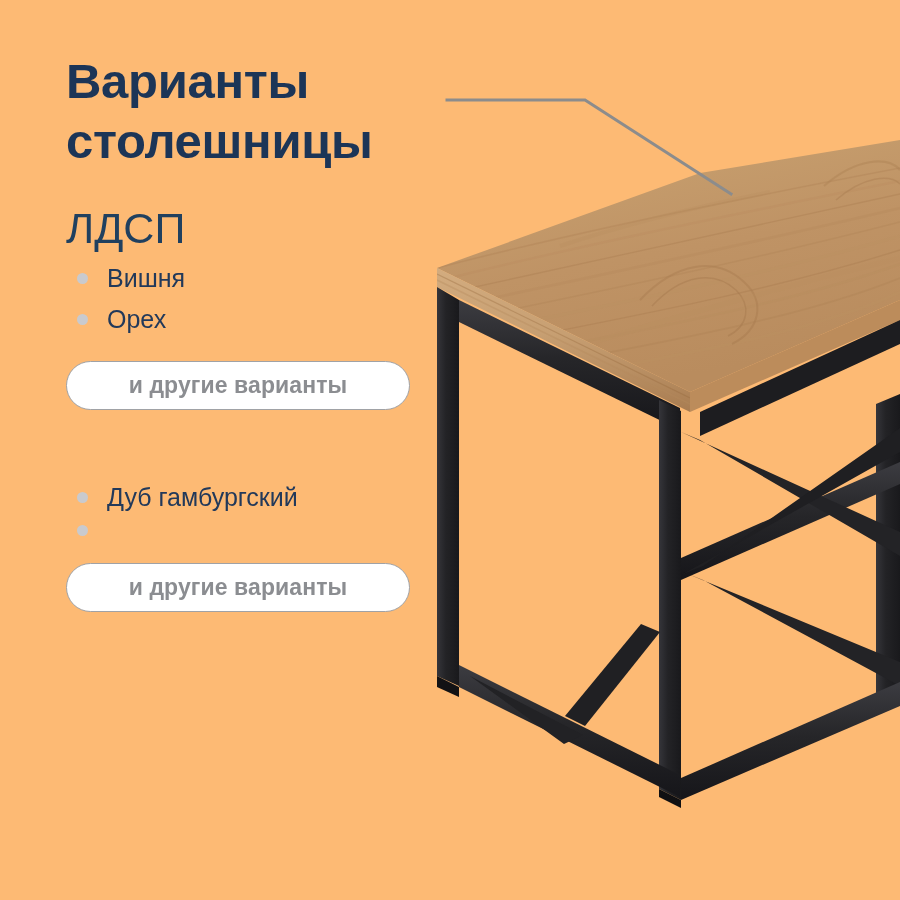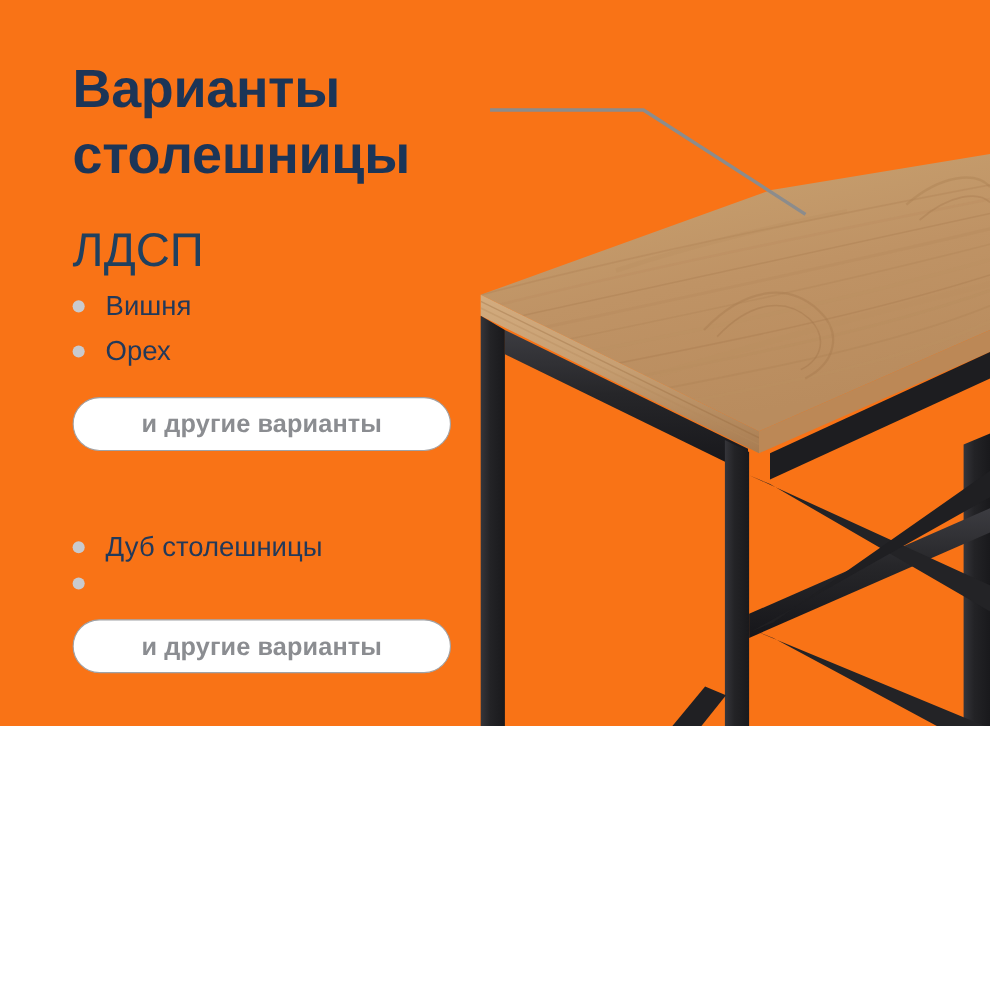--- a/index.html
+++ b/index.html
@@ -4,22 +4,22 @@
 <title>Варианты столешницы</title>
 <style>
   html, body {
     margin: 0;
     padding: 0;
     background: #ffffff;
   }
   #stage {
     position: relative;
     width: 900px;
-    height: 660px;
-    background: #f97316;
+    height: 900px;
+    background: #fdba74;
     overflow: hidden;
     font-family: "Liberation Sans", "DejaVu Sans", sans-serif;
     -webkit-font-smoothing: antialiased;
   }
 
   
   .text-panel {
     position: absolute;
     left: 66px;
     top: 52px;
@@ -48,21 +48,21 @@
     margin: 0 0 14px 0;
     font-size: 43px;
     line-height: 1.05;
     font-weight: 400;
     letter-spacing: 0px;
     color: #20405f;
   }
 
   .bullet-list {
     list-style: none;
-    margin: 0;
+    margin: 11px;
     padding: 0;
   }
   .bullet-row {
     display: flex;
     align-items: center;
     margin: 0 0 14px 0;
   }
   .bullet-dot {
     flex: 0 0 auto;
     width: 11px;
@@ -246,21 +246,21 @@
       </ul>
 
       <div class="pill">и другие варианты</div>
     </div>
 
     <div class="section second">
 
       <ul class="bullet-list">
         <li class="bullet-row">
           <span class="bullet-dot"></span>
-          <span class="bullet-label">Дуб столешницы</span>
+          <span class="bullet-label">Дуб гамбургский</span>
         </li>
         <li class="bullet-row">
           <span class="bullet-dot"></span>
         </li>
       </ul>
 
       <div class="pill">и другие варианты</div>
     </div>
 
   </div>

